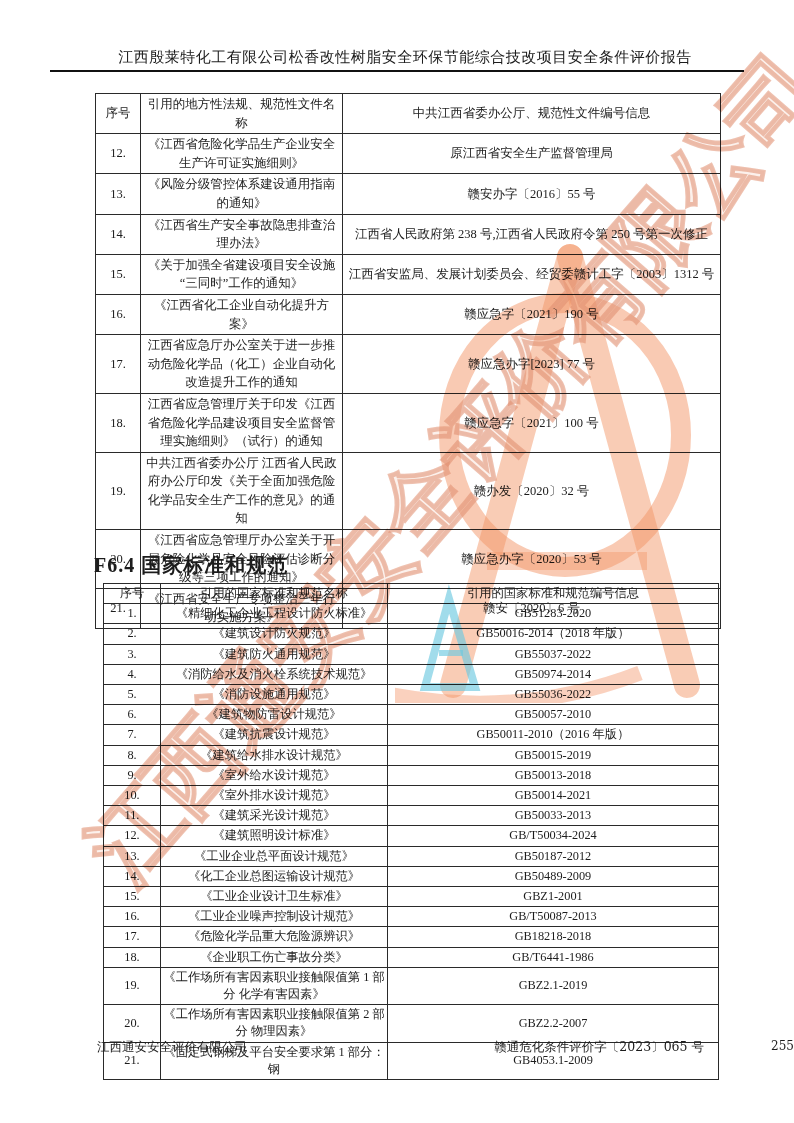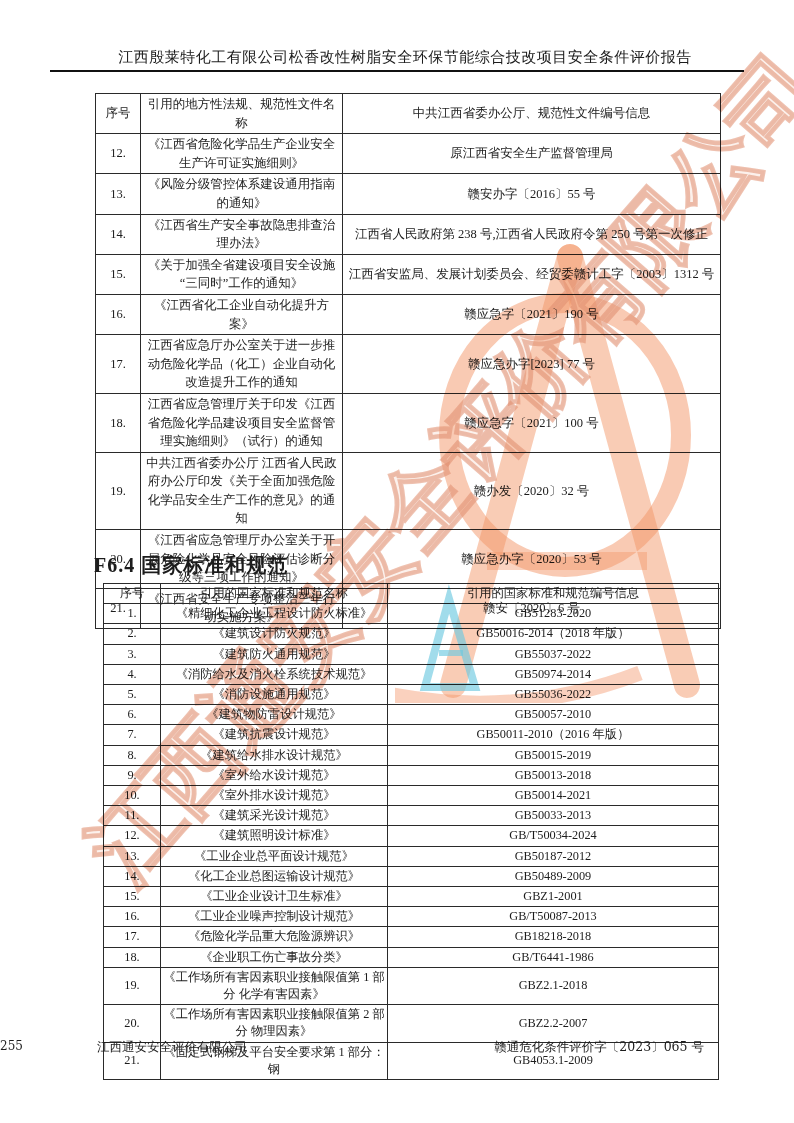--- a/index.html
+++ b/index.html
@@ -36,21 +36,21 @@
   .tbl-national col:nth-child(2){ width:227px; }
   .tbl-national col:nth-child(3){ width:331px; }
   
   .section-heading{
     position:absolute; left:94px; top:541px;
     font-family:Liberation Serif, serif;
     font-weight:bold; font-size:20px; letter-spacing:1px; white-space:nowrap;margin-top:11px;
   }
   
   .footer-left{ position:absolute; top:1039px; left:97px; font-size:12.5px; white-space:nowrap;}
-  .footer-center{ position:absolute; top:1039px; left:0; width:794px; text-align:left; font-size:12px;}
+  .footer-center{ position:absolute; top:1039px; left:0; width:794px; text-align:right; font-size:12px;}
   .footer-right{ position:absolute; top:1039px; right:90px; font-size:12.5px; white-space:nowrap;}
   
   .watermark{
     position:absolute; inset:0; pointer-events:none; mix-blend-mode:multiply; z-index:5;
   }
   .wm-logo{ position:absolute; left:395px; top:243px; }
   .wm-diagonal{
     position:absolute; left:-130px; top:412px; width:1150px; height:100px;
     transform:rotate(-49deg); transform-origin:center;
     font-family:"DejaVu Serif",serif; font-weight:bold; font-size:90px;
@@ -242,21 +242,21 @@
           <td>GB18218-2018</td>
         </tr>
         <tr>
           <td>18.</td>
           <td>《企业职工伤亡事故分类》</td>
           <td>GB/T6441-1986</td>
         </tr>
         <tr>
           <td>19.</td>
           <td>《工作场所有害因素职业接触限值第 1 部分 化学有害因素》</td>
-          <td>GBZ2.1-2018</td>
+          <td>GBZ2.1-2019</td>
         </tr>
         <tr>
           <td>20.</td>
           <td>《工作场所有害因素职业接触限值第 2 部分 物理因素》</td>
           <td>GBZ2.2-2007</td>
         </tr>
         <tr>
           <td>21.</td>
           <td>《固定式钢梯及平台安全要求第 1 部分：钢</td>
           <td>GB4053.1-2009</td>

